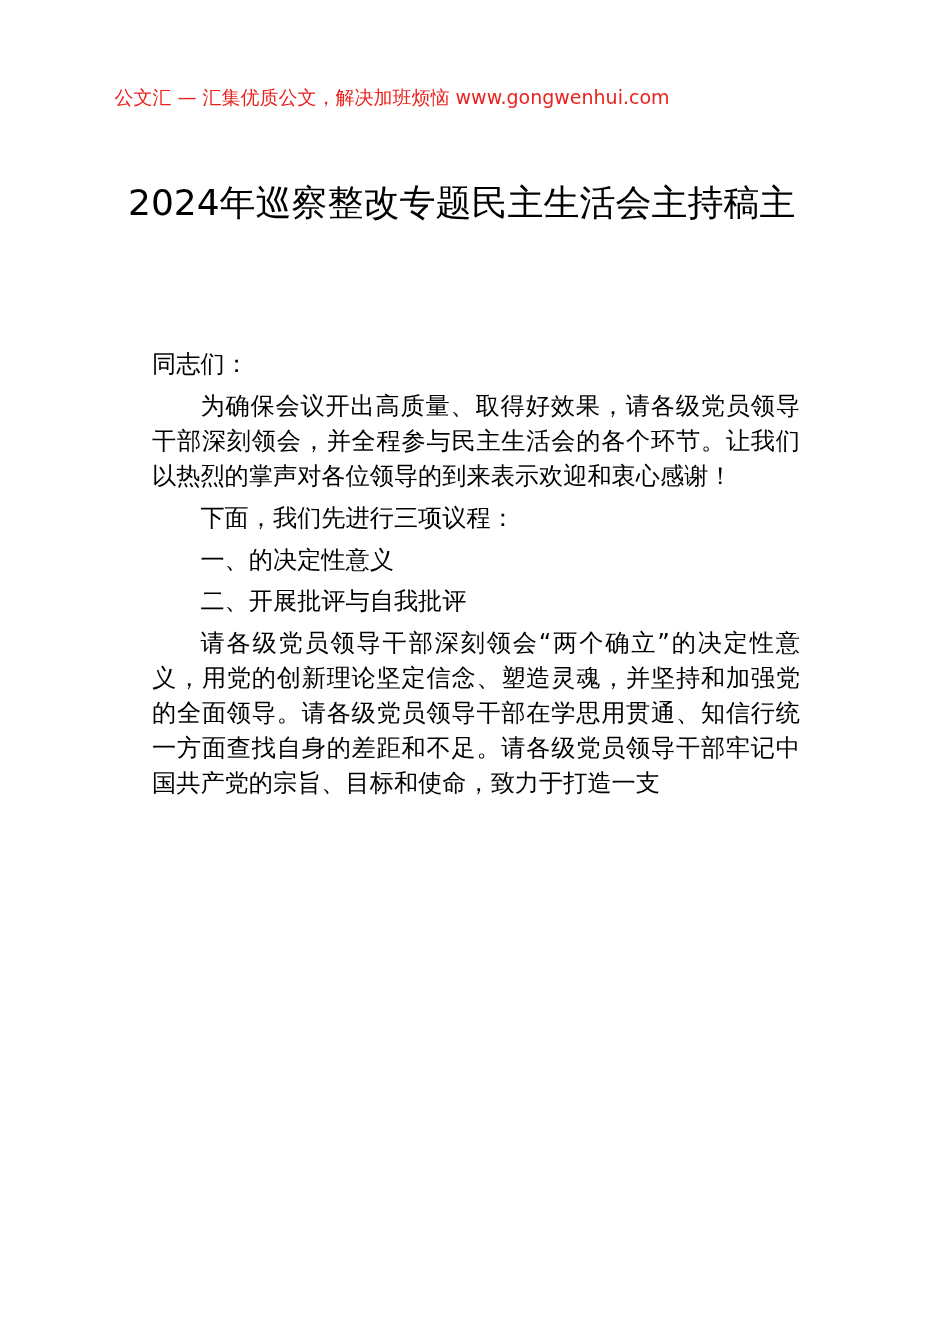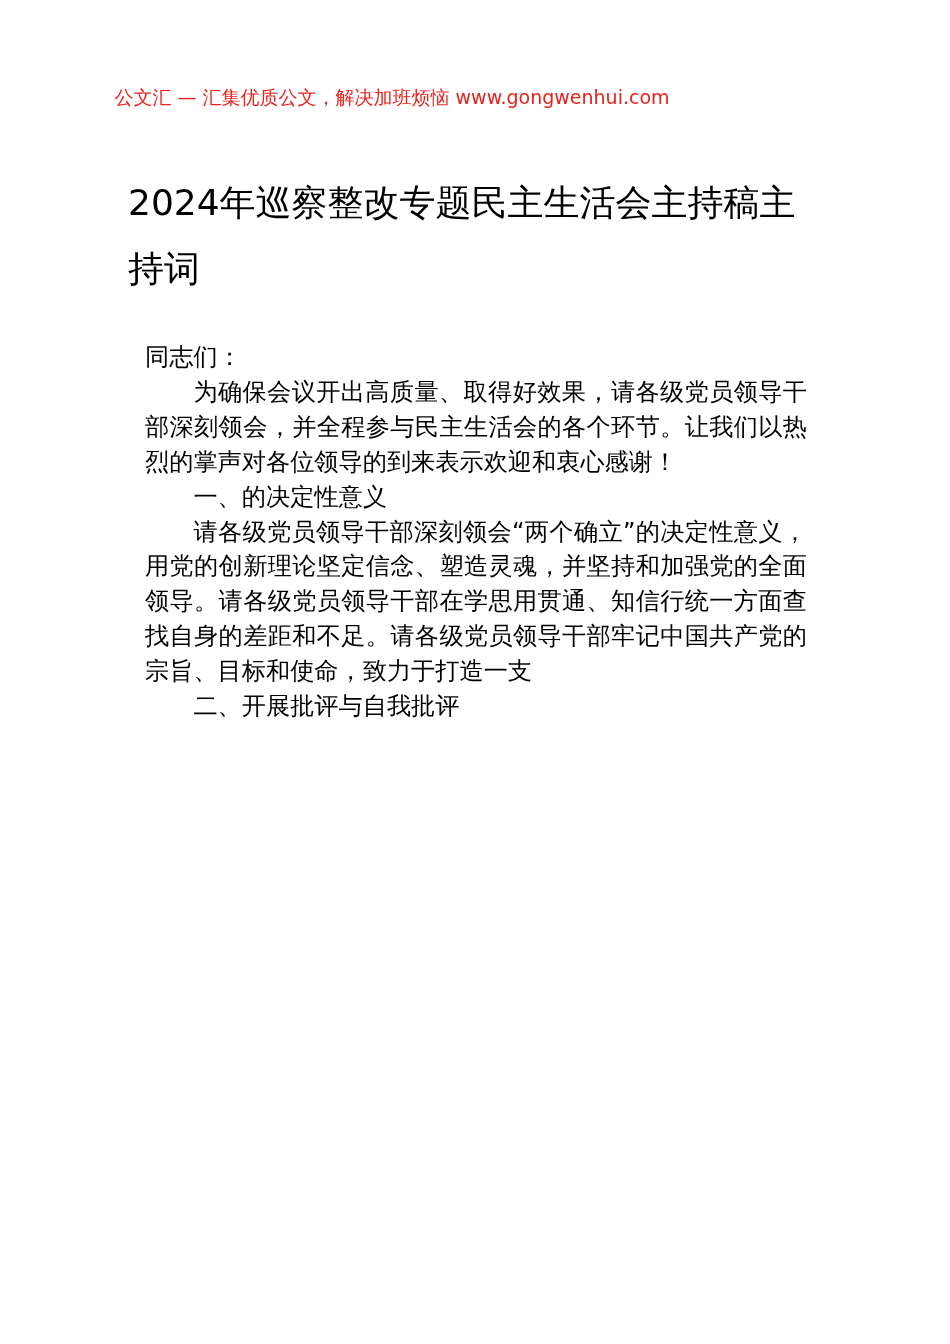--- a/index.html
+++ b/index.html
@@ -4,32 +4,32 @@
 <style>
   html, body { margin: 0; padding: 0; background: #ffffff; }
   body { width: 950px; height: 1344px; position: relative; overflow: hidden;
          font-family: "DejaVu Sans", "Liberation Sans", sans-serif; color: #000; }
   .header-banner { position: absolute; top: 85px; left: 0; width: 784px; text-align: center;
          font-size: 19px; color: #e8231f; letter-spacing: 0px; }
   .title { position: absolute; left: 128px; width: 670px; text-align: left;
            font-size: 36px; line-height: 66px; top: 170px; font-weight: normal; }
   .body-text { position: absolute; left: 145px; top: 340px; width: 662px;
                font-size: 24.2px; line-height: 34.9px; text-align: justify; }
-  .body-text p { margin: 0; }
+  .body-text p { margin: 7px; }
   .indent { text-indent: 2em; }
 </style>
 </head>
 <body>
 
 <div class="header-banner">公文汇 — 汇集优质公文，解决加班烦恼 www.gongwenhui.com</div>
 
 <div class="title">
   <div>2024年巡察整改专题民主生活会主持稿主</div>
-  <div>持词</div>
 </div>
 
 <div class="body-text">
   <p>同志们：</p>
   <p class="indent">为确保会议开出高质量、取得好效果，请各级党员领导干部深刻领会，并全程参与民主生活会的各个环节。让我们以热烈的掌声对各位领导的到来表示欢迎和衷心感谢！</p>
+  <p class="indent">下面，我们先进行三项议程：</p>
   <p class="indent">一、的决定性意义</p>
+  <p class="indent">二、开展批评与自我批评</p>
   <p class="indent">请各级党员领导干部深刻领会“两个确立”的决定性意义，用党的创新理论坚定信念、塑造灵魂，并坚持和加强党的全面领导。请各级党员领导干部在学思用贯通、知信行统一方面查找自身的差距和不足。请各级党员领导干部牢记中国共产党的宗旨、目标和使命，致力于打造一支</p>
-  <p class="indent">二、开展批评与自我批评</p>
 </div>
 
 </body></html>

